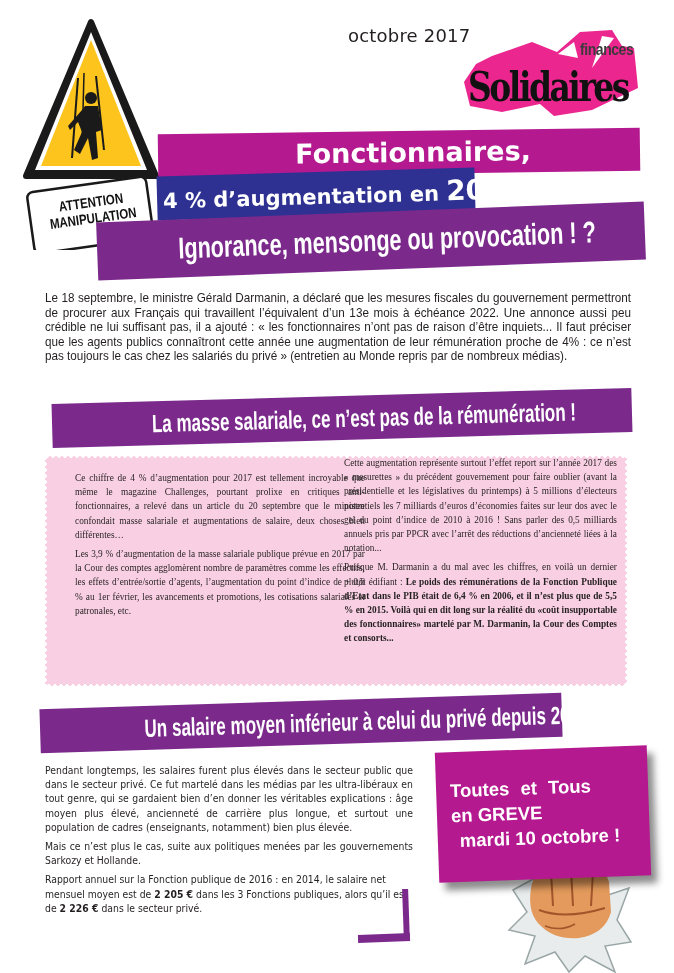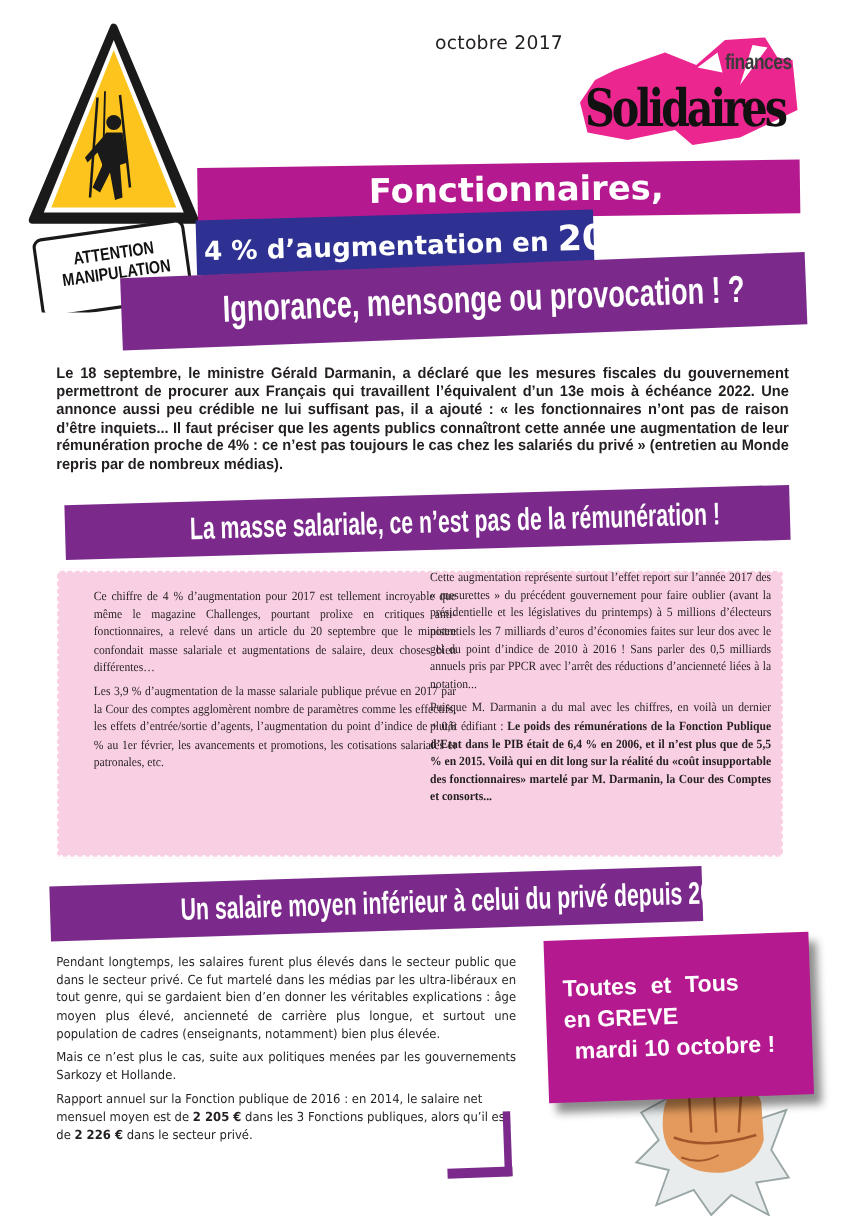--- a/index.html
+++ b/index.html
@@ -3,39 +3,39 @@
 <meta charset="utf-8">
 <style>
   html, body { margin:0; padding:0; background:#ffffff; }
   body { width:674px; height:973px; position:relative; overflow:hidden; font-family:"Liberation Sans", sans-serif; color:#231f20; }
   .abs { position:absolute; }
 
   
   #warning { left:22px; top:18px; width:138px; height:232px; }
 
   
-  #date { left:348px; top:25px; font-size:15px; font-family:"DejaVu Sans", sans-serif; color:#231f20; letter-spacing:0.2px; }
+  #date { left:348px; top:25px; font-size:18px; font-family:"DejaVu Sans", sans-serif; color:#231f20; letter-spacing:0.2px; }
 
   
   #logo { left:462px; top:28px; width:180px; height:88px; }
   #logo .splash { position:absolute; left:0; top:0; width:180px; height:88px; }
   #logo .word { position:absolute; left:6px; top:34px; font-family:"DejaVu Serif", serif; font-weight:bold; font-size:33px; letter-spacing:-2.5px; color:#111; transform:scaleY(1.25); transform-origin:left top; }
   #logo .fin { position:absolute; left:118px; top:12px; font-family:"Liberation Sans", sans-serif; font-weight:bold; font-size:17px; color:#3a3a3a; letter-spacing:-0.5px; transform:scaleX(0.82); transform-origin:left top; }
 
   
   .banner { position:absolute; color:#fff; font-weight:bold; white-space:nowrap; text-align:center; }
   #b1 { left:158px; top:131px; width:482px; height:43px; background:#b5198f; transform:rotate(-0.8deg); font-family:"DejaVu Sans", sans-serif; font-size:27px; line-height:43px; }
   #b1 span { margin-left:28px; }
   #b2 { left:157px; top:172px; width:318px; height:44px; background:#2e3192; transform:rotate(-1.6deg); font-family:"DejaVu Sans", sans-serif; font-size:21px; line-height:46px; text-align:left; padding-left:6px; box-sizing:border-box; }
   #b2 .big { font-size:28px; }
   #b3 { left:97px; top:212px; width:548px; height:58px; background:#7b2a8c; transform:rotate(-2.2deg); font-family:"Liberation Sans Narrow","Liberation Sans", sans-serif; font-size:30px; line-height:58px; }
   #b3 span { display:inline-block; transform:scaleX(0.72); transform-origin:center; letter-spacing:0px; }
 
   
-  #intro { left:45px; top:291px; width:587px; font-size:12.2px; line-height:14.6px; font-weight:bold; text-align:justify; color:#231f20; font-family:"Liberation Sans", sans-serif; }
+  #intro { left:45px; top:291px; width:587px; font-size:12.2px; line-height:14.6px; font-weight:normal; text-align:justify; color:#231f20; font-family:"Liberation Sans", sans-serif; }
   #intro span { display:block; transform:scaleX(0.96); transform-origin:left top; width:104%; }
 
   
   .sect { position:absolute; background:#7b2a8c; color:#fff; font-weight:bold; white-space:nowrap; text-align:center; font-family:"Liberation Sans", sans-serif; }
   .sect span { display:inline-block; transform:scaleX(0.68); transform-origin:center; }
   #s1 { left:52px; top:396px; width:580px; height:44px; transform:rotate(-1.6deg); font-size:25px; line-height:44px; }
   #s2 { left:40px; top:701px; width:522px; height:44px; transform:rotate(-1.8deg); font-size:25px; line-height:44px; }
 
   
   #pink { left:47px; top:458px; width:578px; height:226px; background:#f9d0e3; }

